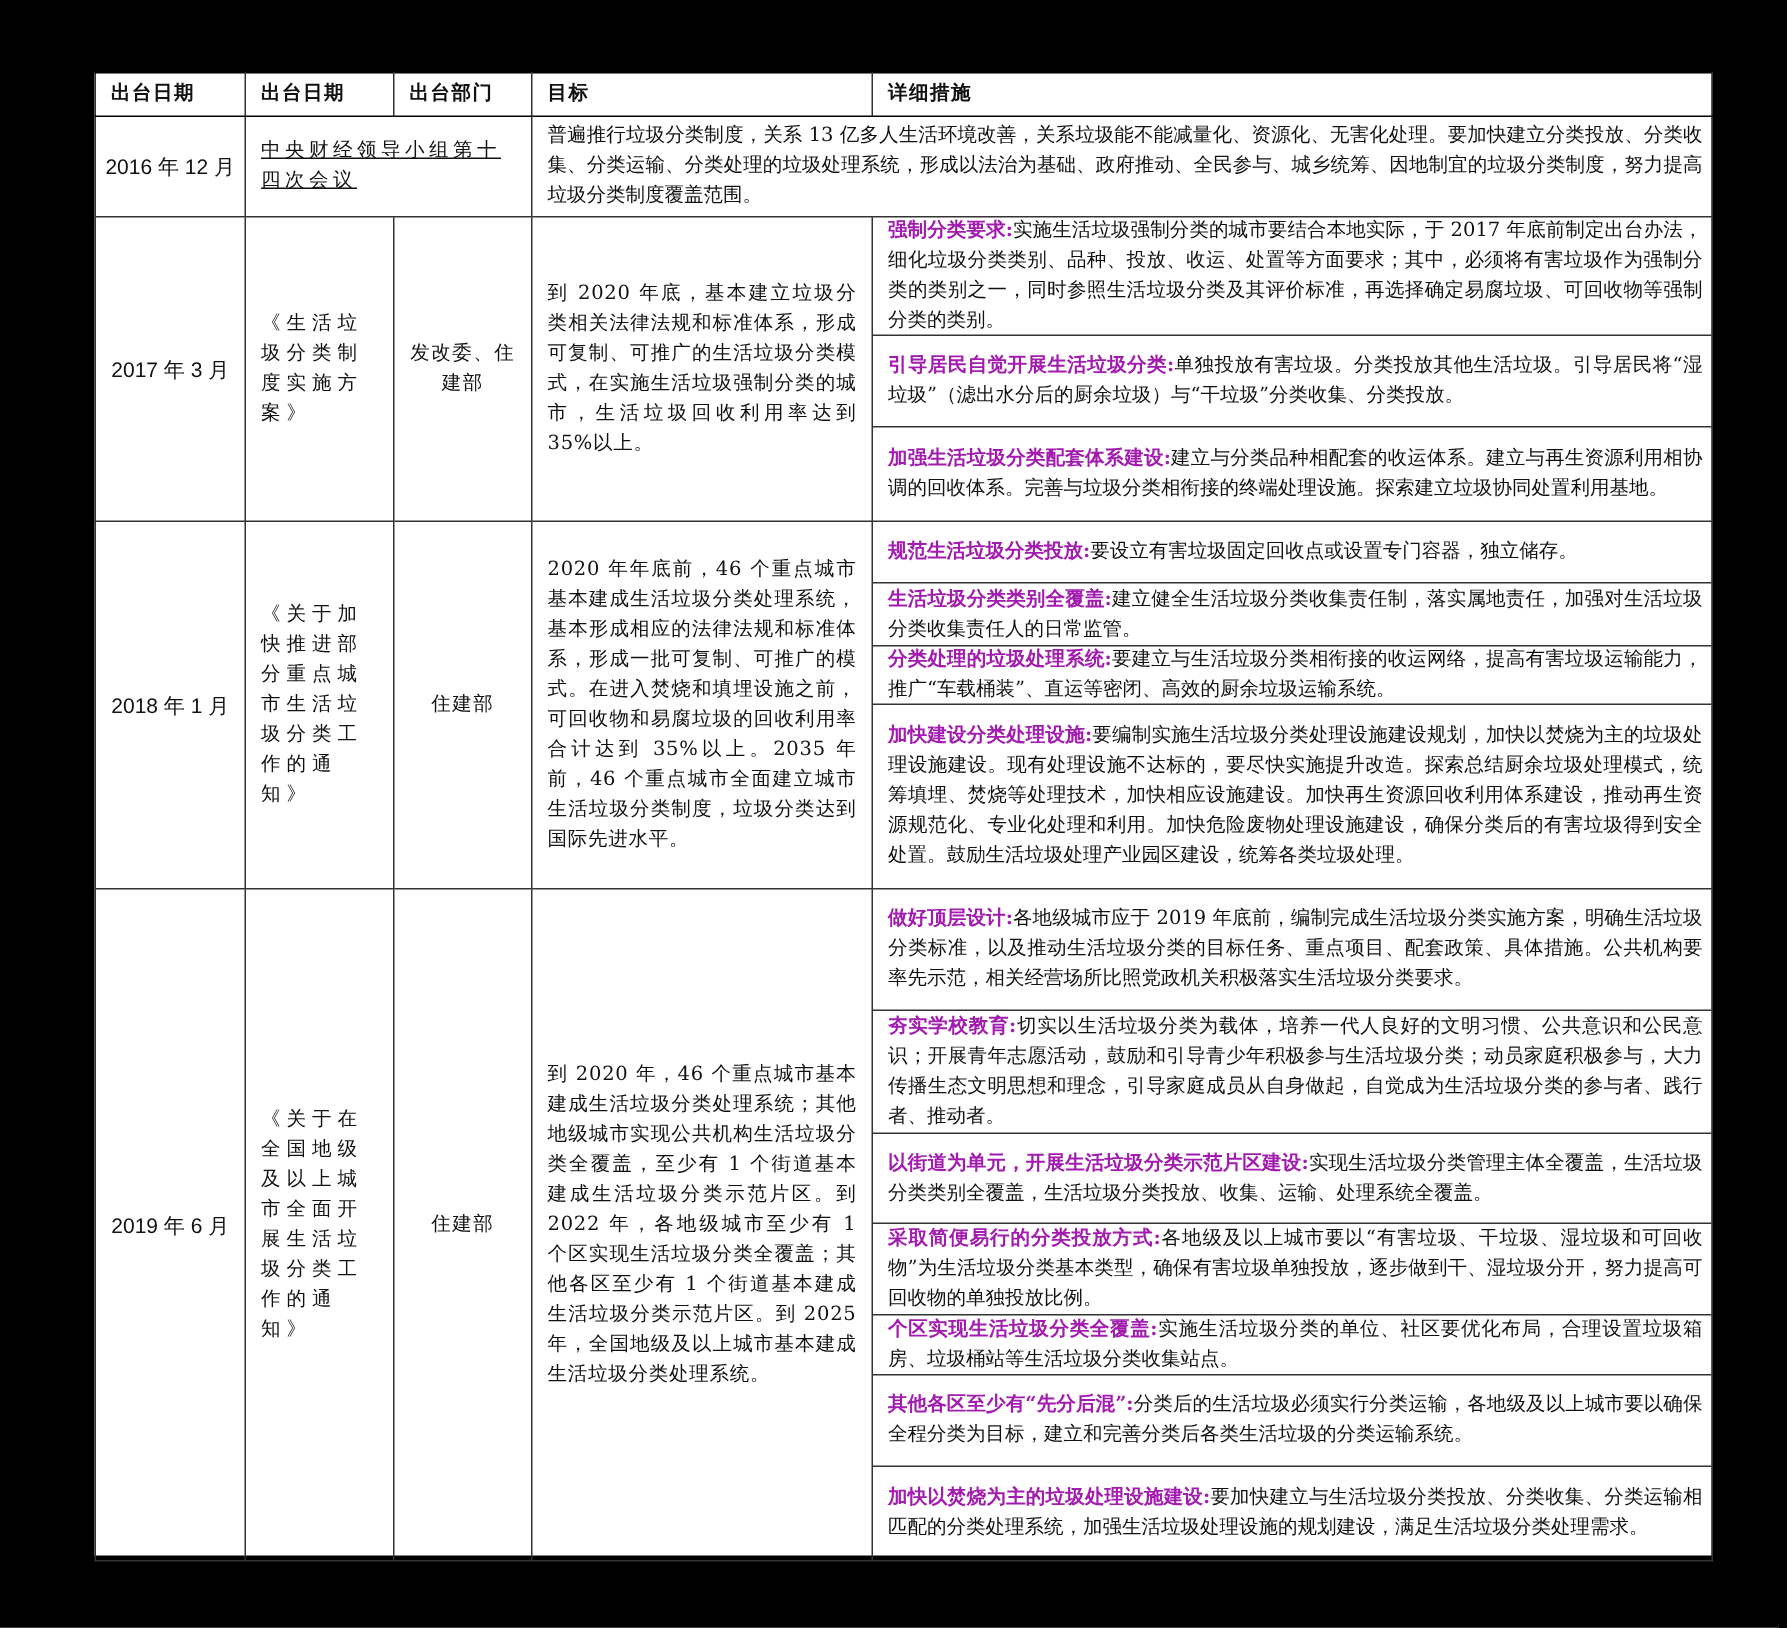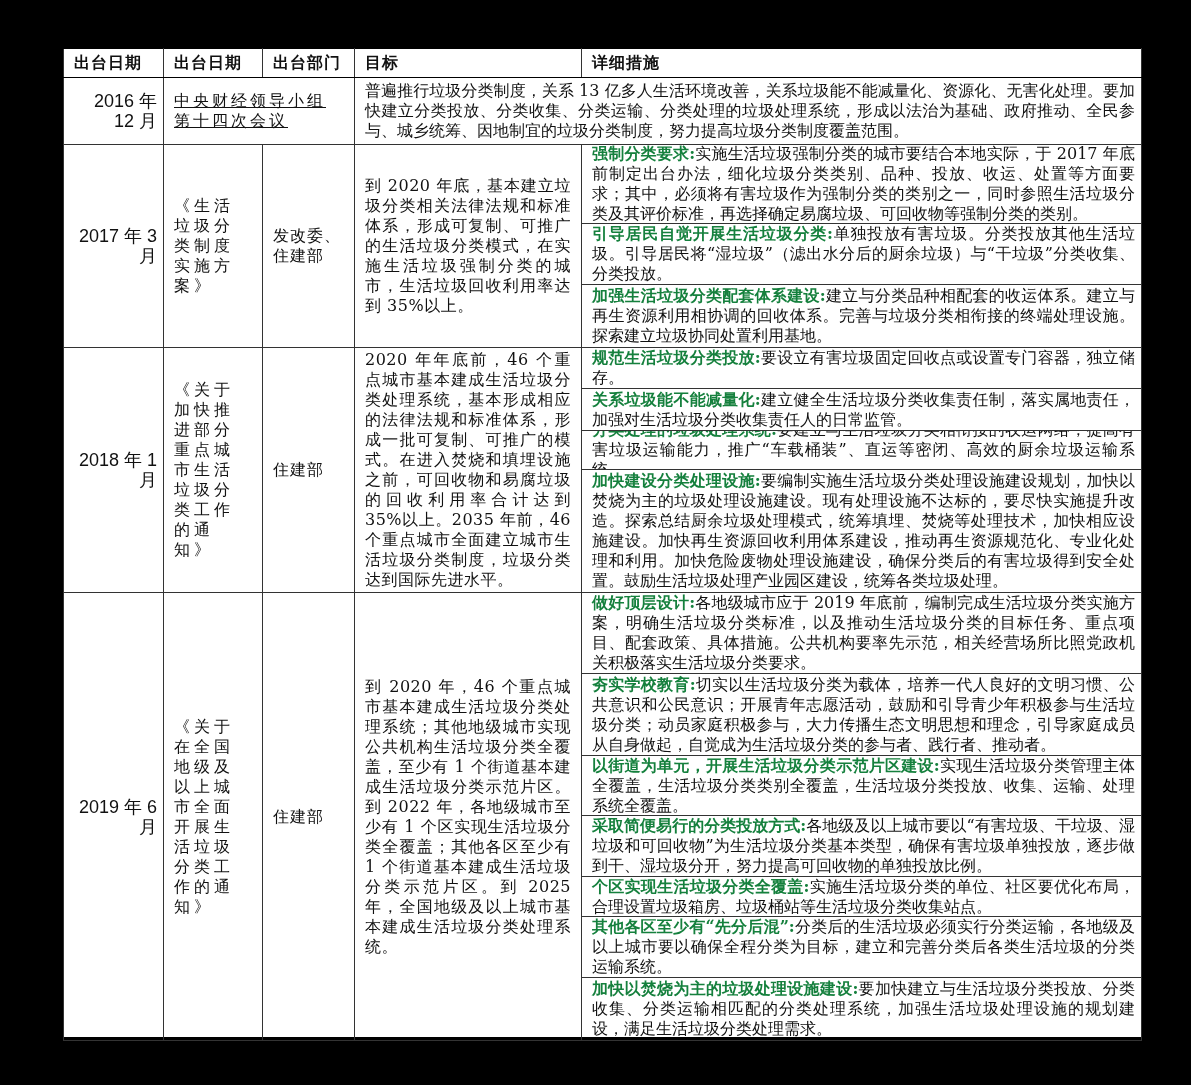--- a/index.html
+++ b/index.html
@@ -1,32 +1,32 @@
 <!DOCTYPE html>
 <html><head>
 <meta charset="utf-8">
 <style>
   html, body { margin: 0; padding: 0; background: #000; }
   body { width: 1191px; height: 1085px; position: relative; overflow: hidden;
          font-family: "DejaVu Serif", "Liberation Serif", serif; color: #111; }
   .page { position: absolute; left: 63px; top: 48px; width: 1078px; height: 989px; background: #fff; }
   table { border-collapse: collapse; table-layout: fixed; width: 1078px; height: 989px; }
-  td, th { border: 1px solid #333; padding: 0 6px; font-size: 16px; line-height: 20px;
+  td, th { border: 1px solid #333; padding: 0 6px; font-size: 13px; line-height: 20px;
            vertical-align: middle; text-align: left; font-weight: normal; }
   th { font-weight: bold; height: 28px; padding-left: 10px; letter-spacing: 1px; border-top: 1.5px solid #000; border-bottom: 1.5px solid #000; }
-  td.date { text-align: right; font-family: "Liberation Sans", "DejaVu Sans", sans-serif; font-size: 18px; }
+  td.date { text-align: center; font-family: "Liberation Sans", "DejaVu Sans", sans-serif; font-size: 14px; }
   td.name { padding: 0 10px; letter-spacing: 4px; }
   td.name.plain { letter-spacing: 3px; text-decoration: underline; }
-  td.dept { padding: 0 10px; letter-spacing: 1px; }
+  td.dept { padding: 0 10px; letter-spacing: 1px; text-align: center; }
   td.goal { padding: 0 10px; text-align: justify; letter-spacing: 0.5px; margin-left: 27px; }
   td.measures { padding: 0; vertical-align: top; }
   .sub { border-bottom: 1px solid #333; padding: 0 6px 0 10px; box-sizing: border-box;
          text-align: justify; overflow: hidden; display: flex; flex-direction: column; justify-content: center; }
   .sub:last-child { border-bottom: none; }
-  .hl { color: #15803d; font-weight: bold; }
+  .hl { color: #a21caf; font-weight: bold; }
   .full-measure { padding: 0 6px 0 10px; text-align: justify; }
   tr.r-2016 { height: 67px; }
   tr.r-2017 { height: 202px; }
   tr.r-2018 { height: 244px; }
   tr.r-2019 { height: 447px; }
 </style>
 </head>
 <body>
 
 <div class="page">
@@ -76,21 +76,21 @@
     <tr class="r-2018">
       <td class="date">2018 年 1 月</td>
       <td class="name">《关于加快推进部分重点城市生活垃圾分类工作的通知》</td>
       <td class="dept">住建部</td>
       <td class="goal">2020 年年底前，46 个重点城市基本建成生活垃圾分类处理系统，基本形成相应的法律法规和标准体系，形成一批可复制、可推广的模式。在进入焚烧和填埋设施之前，可回收物和易腐垃圾的回收利用率合计达到 35%以上。2035 年前，46 个重点城市全面建立城市生活垃圾分类制度，垃圾分类达到国际先进水平。</td>
       <td class="measures">
         <div class="sub" style="height:41px">
           <div><span class="hl">规范生活垃圾分类投放:</span><span>要设立有害垃圾固定回收点或设置专门容器，独立储存。</span></div>
         </div>
         <div class="sub" style="height:42px">
-          <div><span class="hl">关系垃圾能不能减量化:</span><span>建立健全生活垃圾分类收集责任制，落实属地责任，加强对生活垃圾分类收集责任人的日常监管。</span></div>
+          <div><span class="hl">生活垃圾分类类别全覆盖:</span><span>建立健全生活垃圾分类收集责任制，落实属地责任，加强对生活垃圾分类收集责任人的日常监管。</span></div>
         </div>
         <div class="sub" style="height:39px">
           <div><span class="hl">分类处理的垃圾处理系统:</span><span>要建立与生活垃圾分类相衔接的收运网络，提高有害垃圾运输能力，推广“车载桶装”、直运等密闭、高效的厨余垃圾运输系统。</span></div>
         </div>
         <div class="sub" style="height:122px">
           <div><span class="hl">加快建设分类处理设施:</span><span>要编制实施生活垃圾分类处理设施建设规划，加快以焚烧为主的垃圾处理设施建设。现有处理设施不达标的，要尽快实施提升改造。探索总结厨余垃圾处理模式，统筹填埋、焚烧等处理技术，加快相应设施建设。加快再生资源回收利用体系建设，推动再生资源规范化、专业化处理和利用。加快危险废物处理设施建设，确保分类后的有害垃圾得到安全处置。鼓励生活垃圾处理产业园区建设，统筹各类垃圾处理。</span></div>
         </div>
       </td>
     </tr>
 

